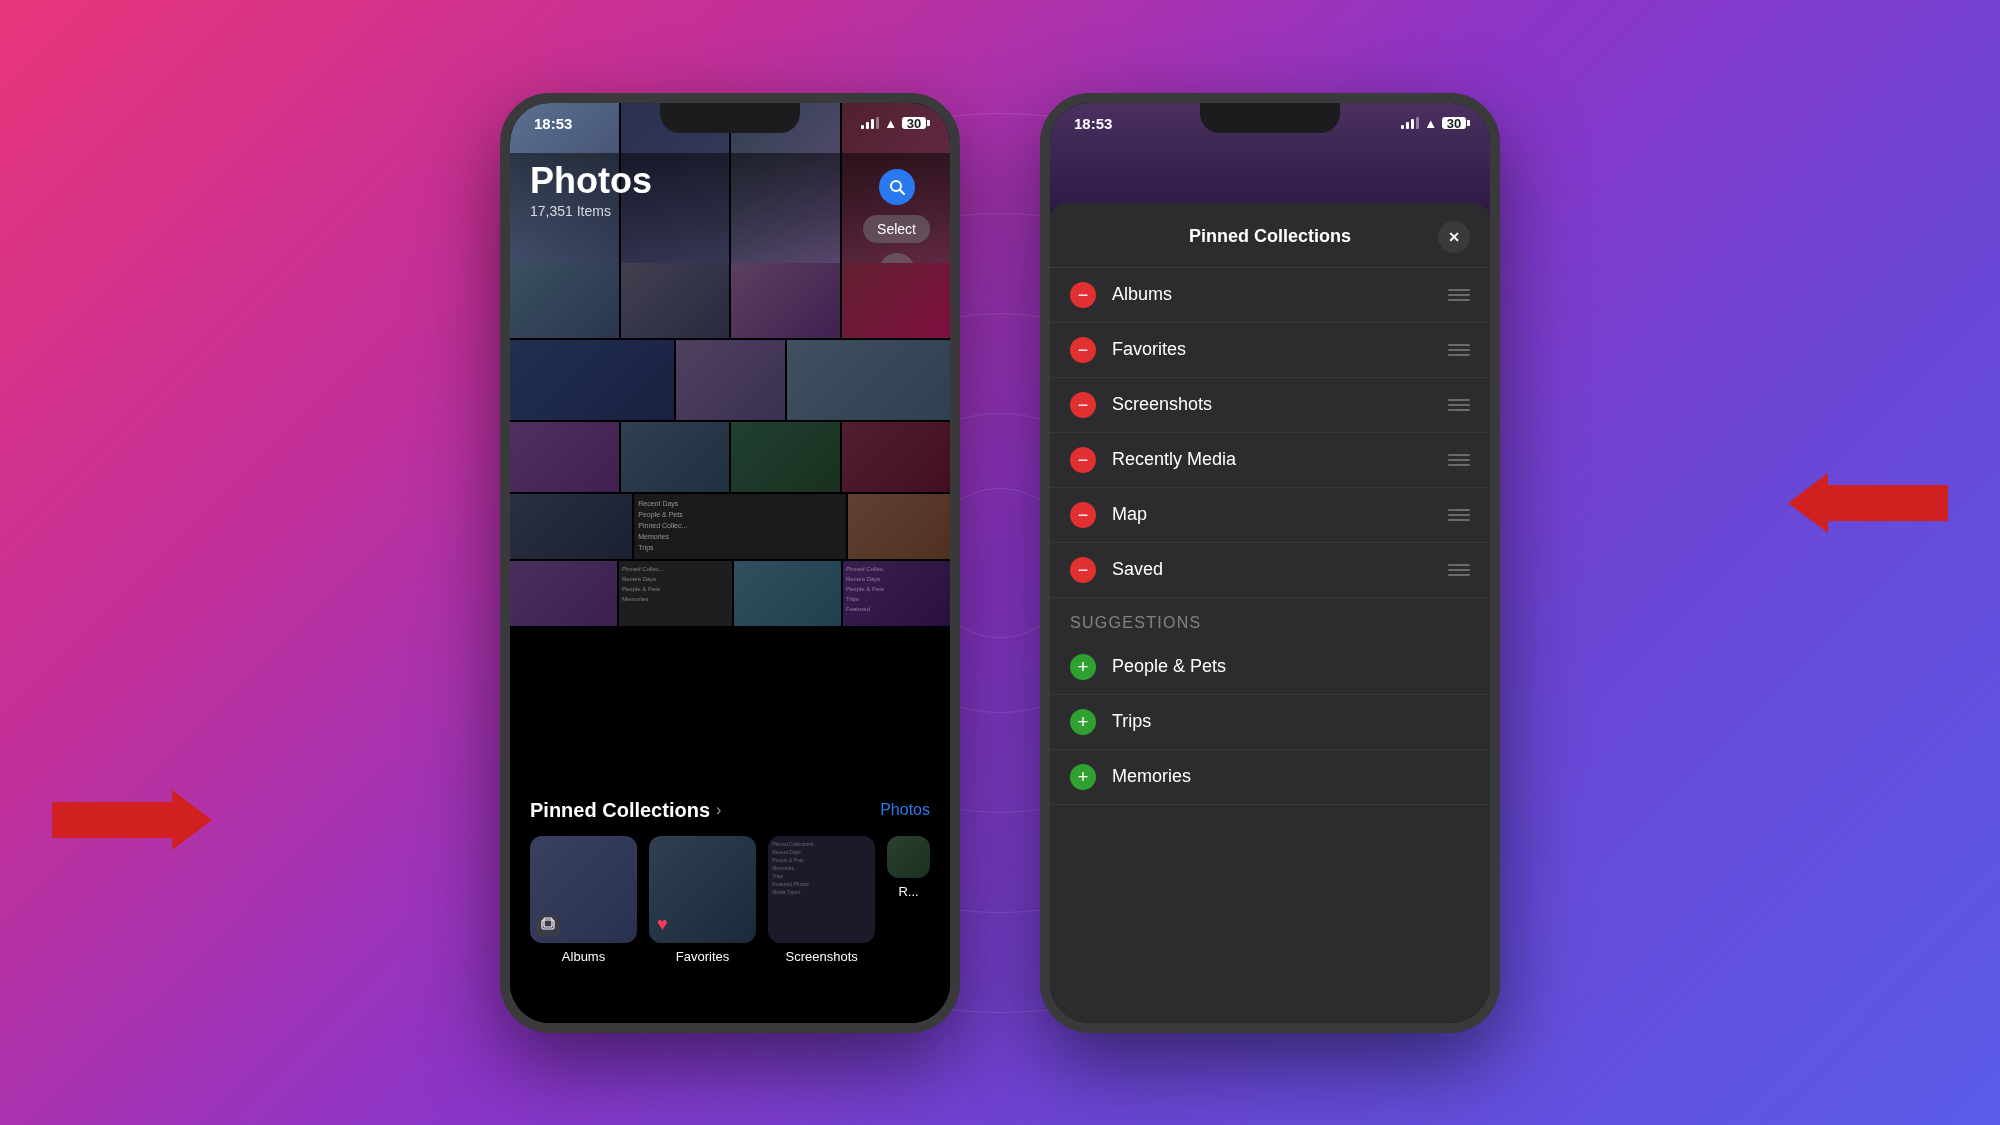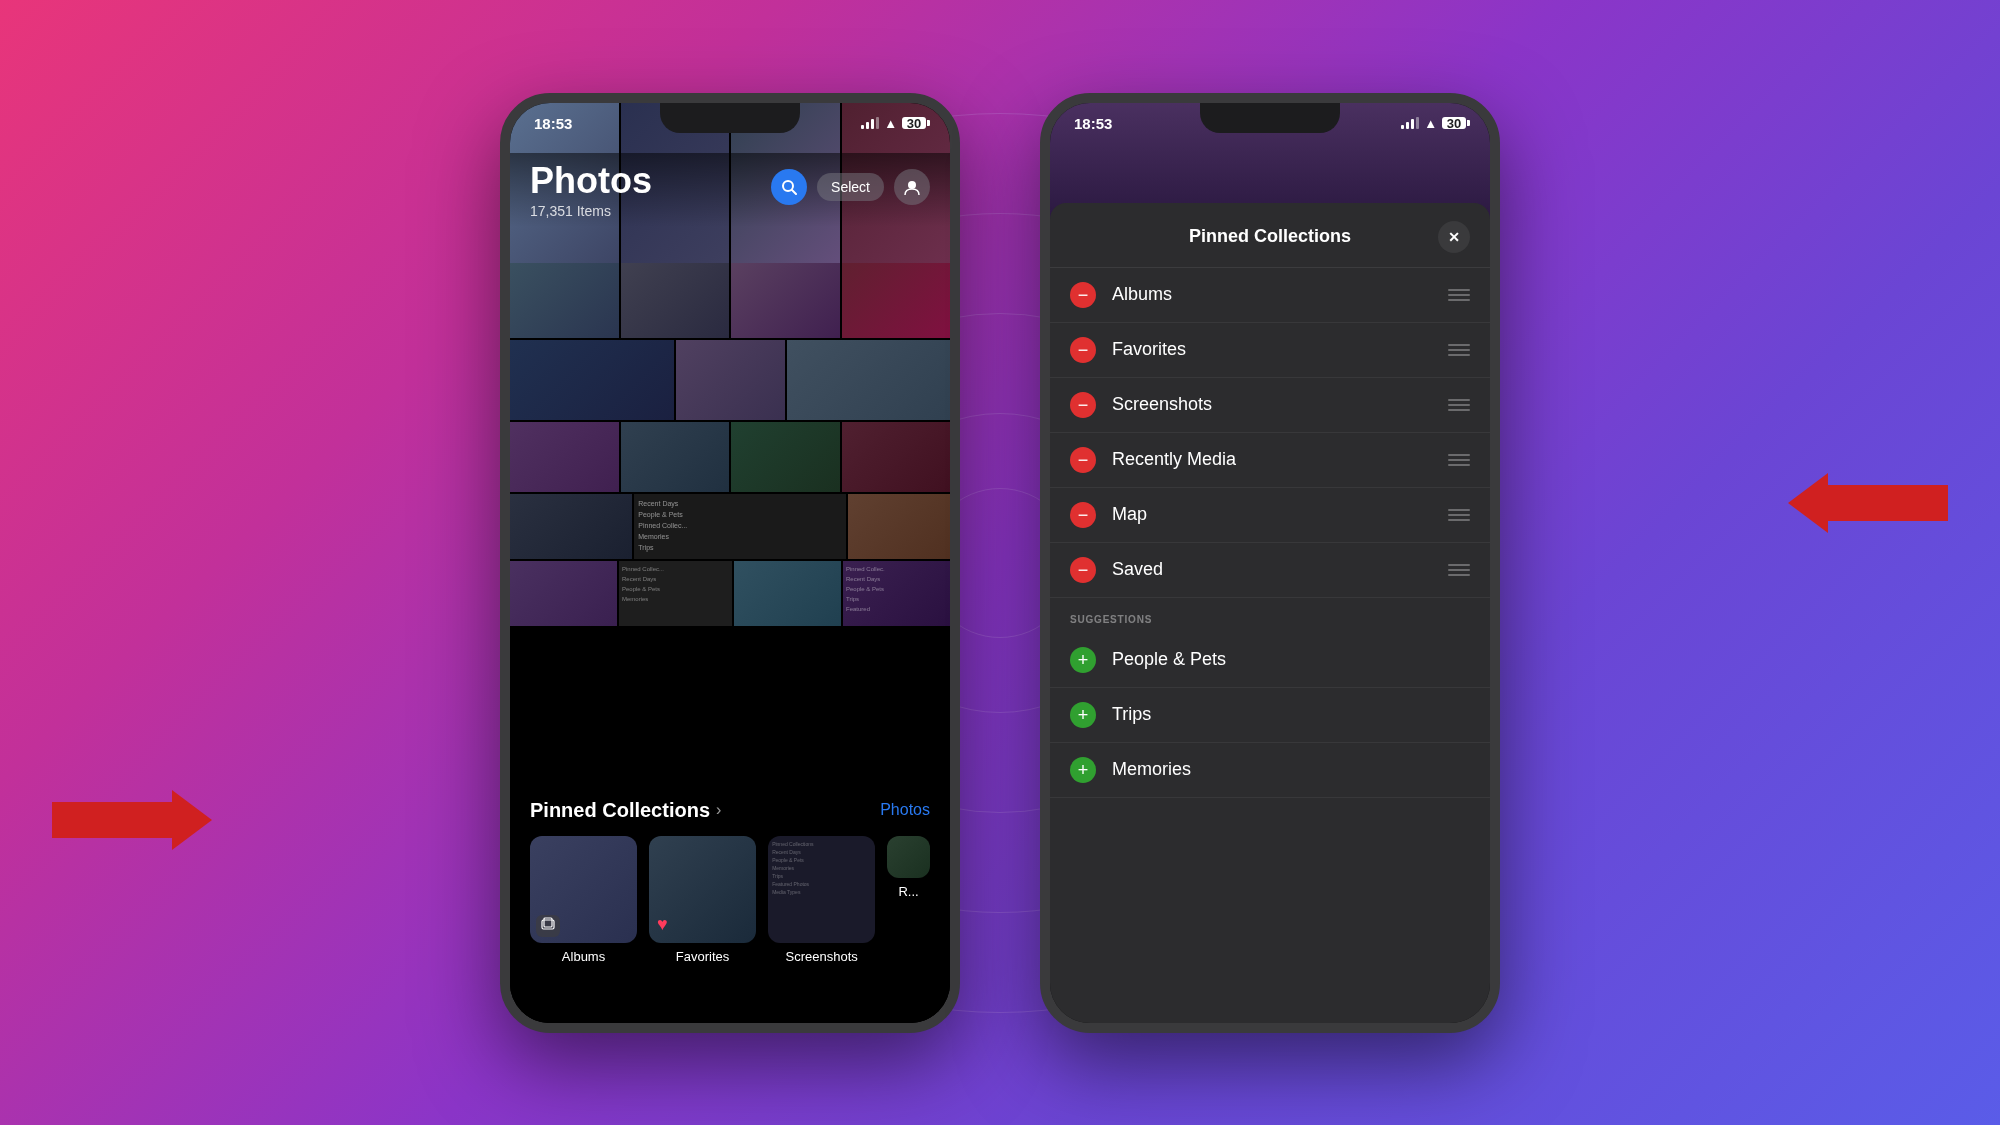--- a/index.html
+++ b/index.html
@@ -167,20 +167,21 @@
       color: rgba(255,255,255,0.8);
       font-size: 14px;
       font-weight: 400;
       margin-top: 4px;
     }
     .photos-header-buttons {
       display: flex;
       align-items: center;
       gap: 10px;
       margin-top: 6px;
+      flex-direction: column;
     }
     .search-btn {
       width: 36px;
       height: 36px;
       border-radius: 50%;
       background: #2979f0;
       display: flex;
       align-items: center;
       justify-content: center;
       cursor: pointer;
@@ -415,22 +416,22 @@
     .drag-line {
       width: 22px;
       height: 2px;
       background: rgba(255,255,255,0.3);
       border-radius: 1px;
     }
 
     .pc-section-header {
       padding: 16px 20px 8px;
       color: rgba(255,255,255,0.4);
-      font-size: 10px;
-      font-weight: 700;
+      font-size: 16px;
+      font-weight: 400;
       letter-spacing: 0.08em;
       text-transform: uppercase;
     }
   </style>
 </head>
 <body>
 
 <div class="bg"></div>
 
 <div class="circles">

